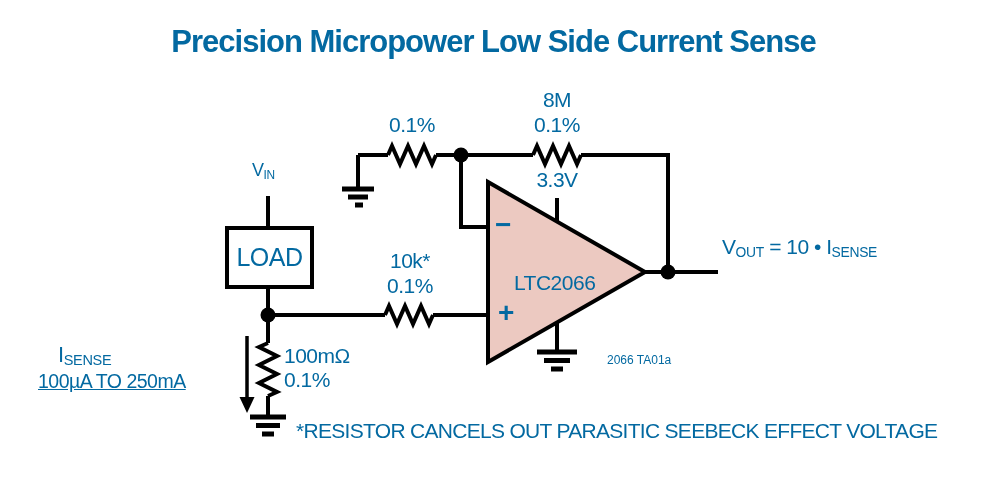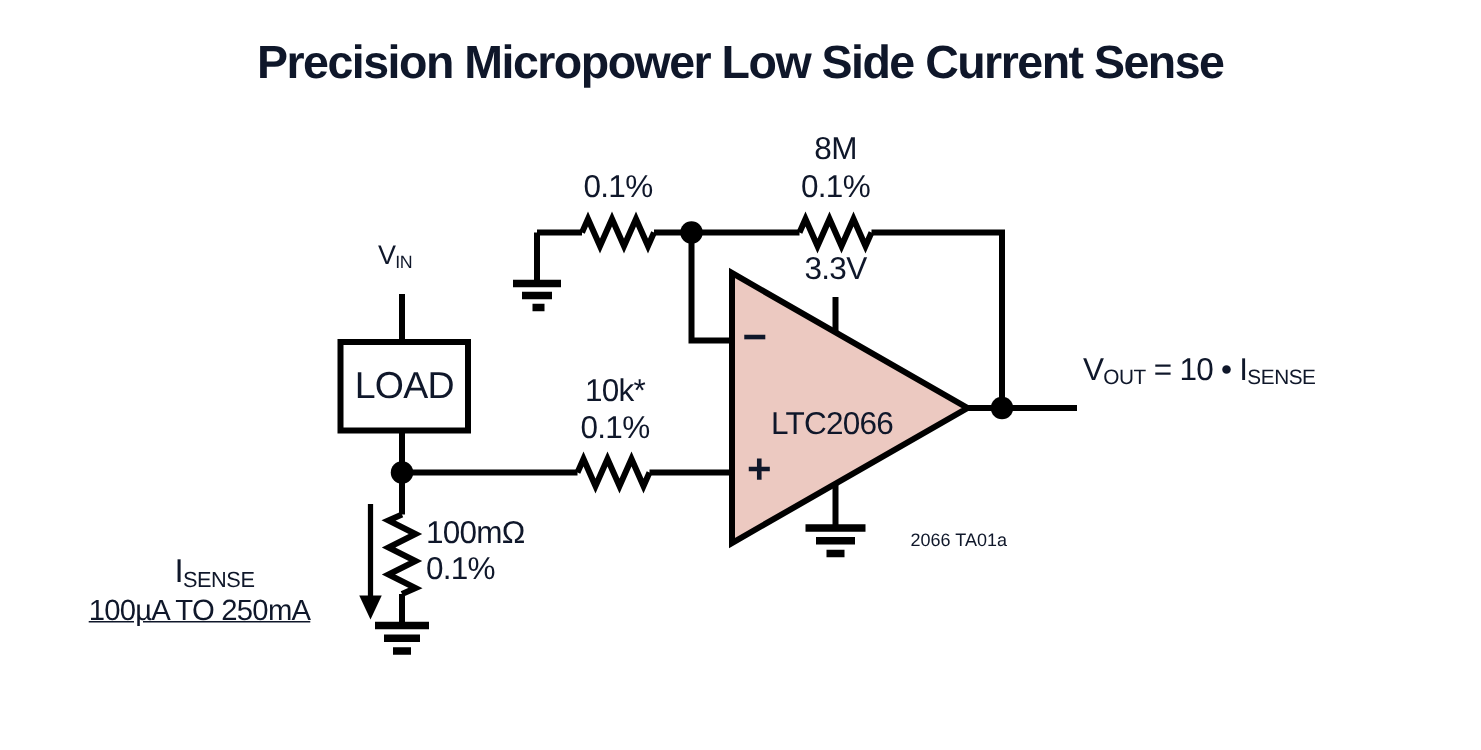--- a/index.html
+++ b/index.html
@@ -2,42 +2,42 @@
 <html><head>
 <meta charset="utf-8">
 <style>
   html, body { margin: 0; padding: 0; background: #ffffff; }
   .canvas {
     position: relative;
     width: 987px;
     height: 500px;
     background: #ffffff;
     font-family: "Liberation Sans", sans-serif;
-    color: #0f172a;
+    color: #0369a1;
     overflow: hidden;
   }
   .schem-svg { position: absolute; left: 0; top: 0; }
   .title {
     position: absolute;
     top: 24px; left: 0; width: 987px;
     text-align: center;
     font-size: 31px;
     font-weight: bold;
     letter-spacing: -1px;
     white-space: nowrap;
   }
   .lbl {
     position: absolute;
     white-space: nowrap;
     font-size: 21px;
     letter-spacing: -0.5px;
     line-height: 1.15;
   }
   .ctr { text-align: center; }
-  .rt { text-align: center; margin-top: 26px; }
+  .rt { text-align: left; }
   .sb { font-size: 0.66em; letter-spacing: -0.3px; vertical-align: -0.22em; }
   .sign { font-size: 28px; font-weight: bold; letter-spacing: 0; }
   .small-id { font-size: 12px; letter-spacing: 0; }
   .load-text {
     position: absolute;
     left: 227px; top: 228px; width: 85px; height: 59px;
     display: flex; align-items: center; justify-content: center;
     font-size: 25px; letter-spacing: -0.5px;
   }
   .footnote {
@@ -121,14 +121,15 @@
   <div class="lbl" style="left:284px; top:344px;">100mΩ</div>
   <div class="lbl" style="left:284px; top:368px;">0.1%</div>
 
   <div class="lbl rt" style="left:58px; top:342px; width:170px; font-size:22px;"><span>I</span><span class="sb">SENSE</span></div>
   <div class="lbl rt" style="left:38px; top:370px; width:190px; font-size:19.5px;text-decoration:underline;">100µA TO 250mA</div>
 
   <div class="lbl" style="left:722px; top:235px;"><span>V</span><span class="sb">OUT</span><span> = 10 • </span><span>I</span><span class="sb">SENSE</span></div>
 
   <div class="lbl small-id" style="left:607px; top:354px;">2066 TA01a</div>
 
+  <div class="footnote">*RESISTOR CANCELS OUT PARASITIC SEEBECK EFFECT VOLTAGE</div>
 
 </div>
 
 </body></html>

